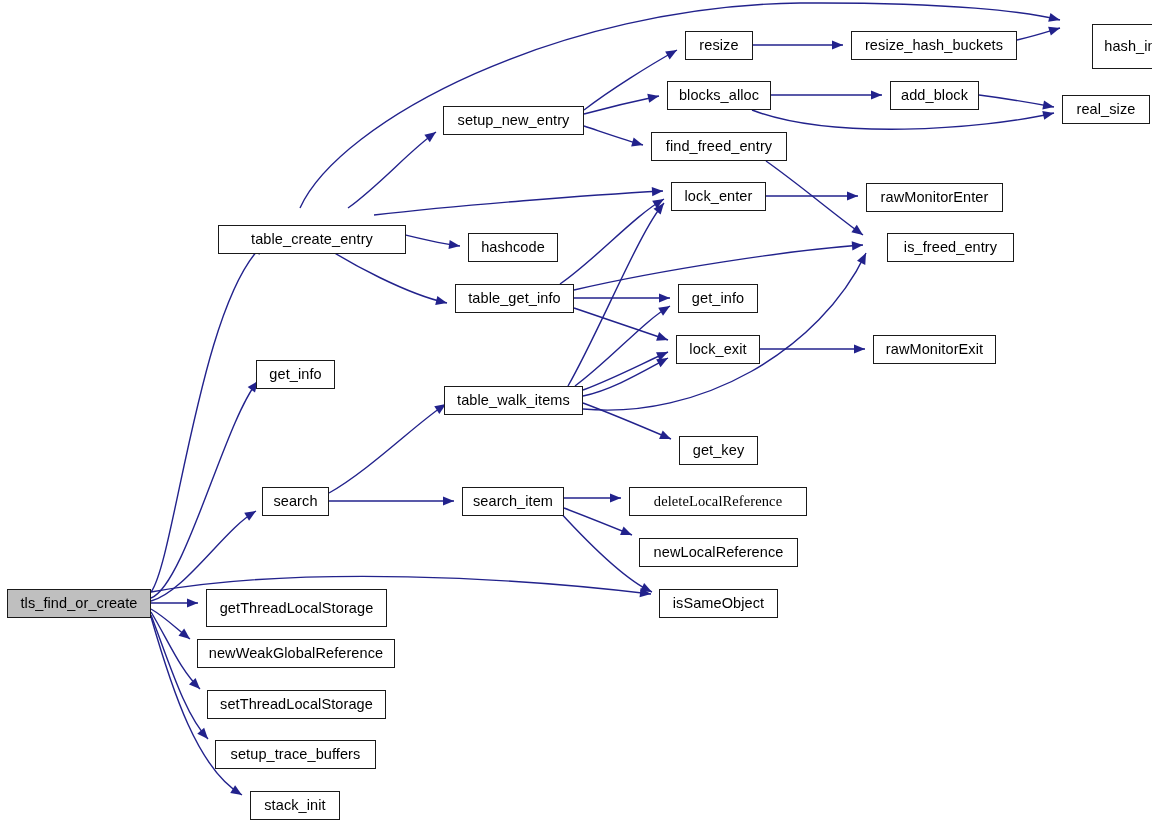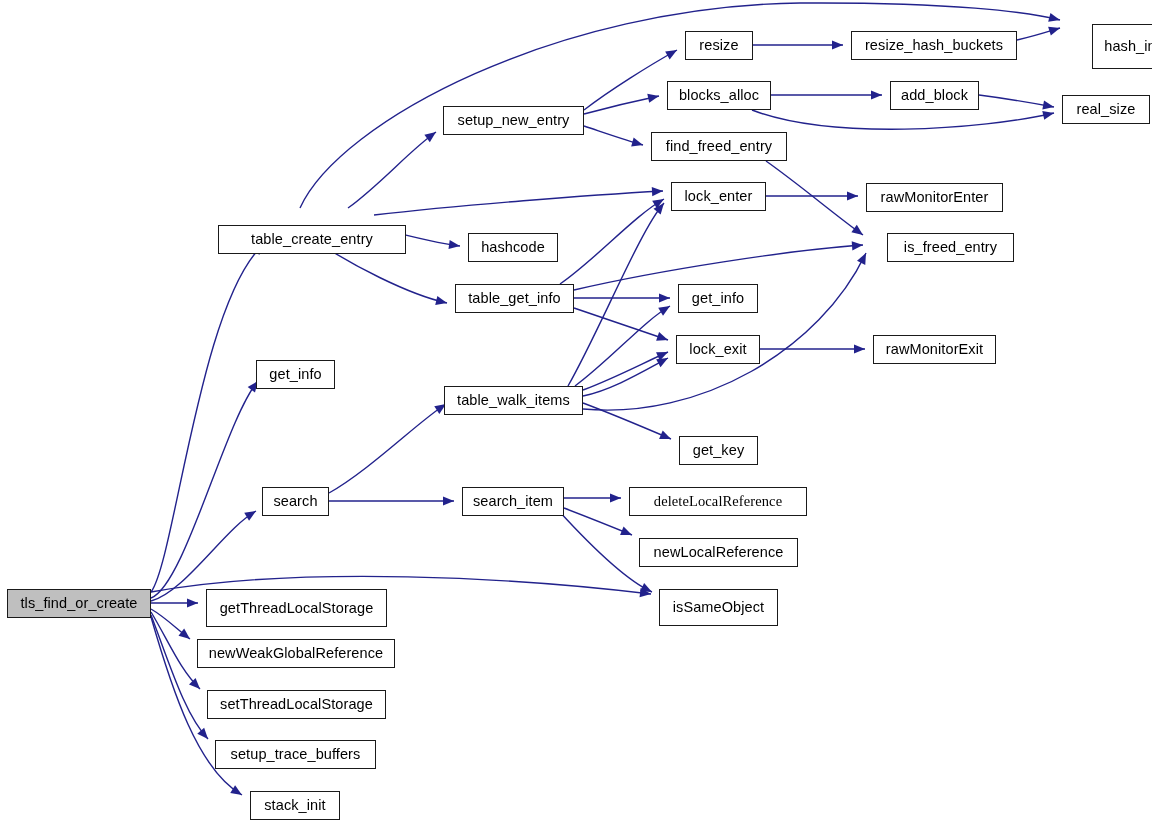--- a/index.html
+++ b/index.html
@@ -201,21 +201,21 @@
     </div>
     <div class="node" style="left: 679px; top: 436px; width: 79px; height: 29px;">
       <span>get_key</span>
     </div>
     <div class="node" style="left: 629px; top: 487px; width: 178px; height: 29px; font-family: Liberation Serif, serif;">
       <span>deleteLocalReference</span>
     </div>
     <div class="node" style="left: 639px; top: 538px; width: 159px; height: 29px;">
       <span>newLocalReference</span>
     </div>
-    <div class="node" style="left: 659px; top: 589px; width: 119px; height: 37px;">
+    <div class="node" style="left: 659px; top: 589px; width: 119px; height: 29px;">
       <span>isSameObject</span>
     </div>
     <div class="node" style="left: 851px; top: 31px; width: 166px; height: 29px;">
       <span>resize_hash_buckets</span>
     </div>
     <div class="node" style="left: 890px; top: 81px; width: 89px; height: 29px;">
       <span>add_block</span>
     </div>
     <div class="node" style="left: 866px; top: 183px; width: 137px; height: 29px;">
       <span>rawMonitorEnter</span>

